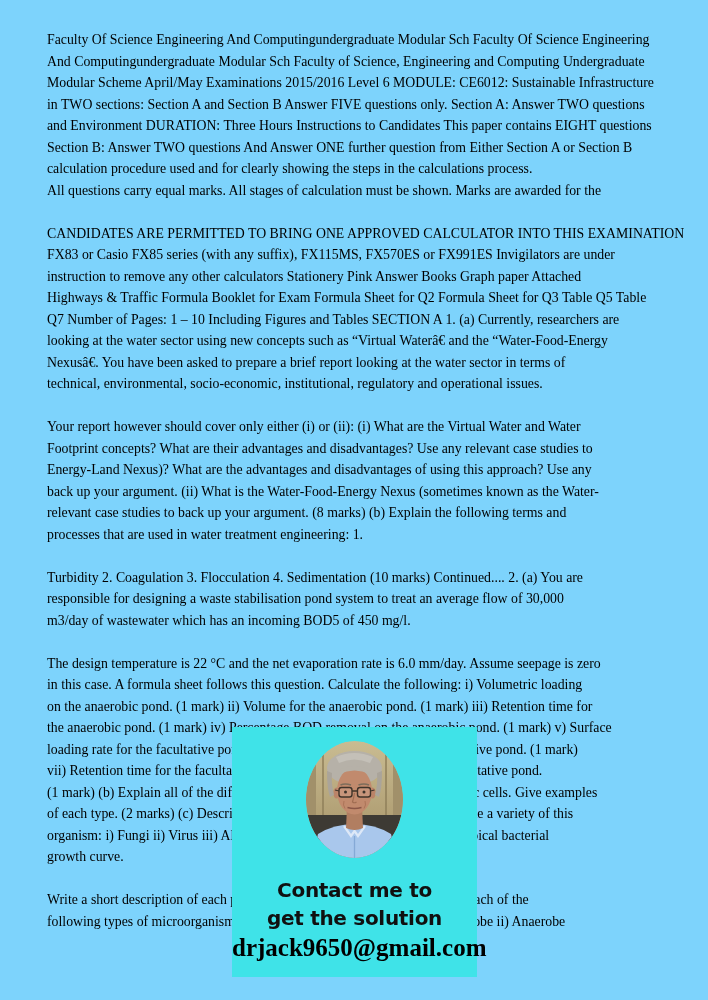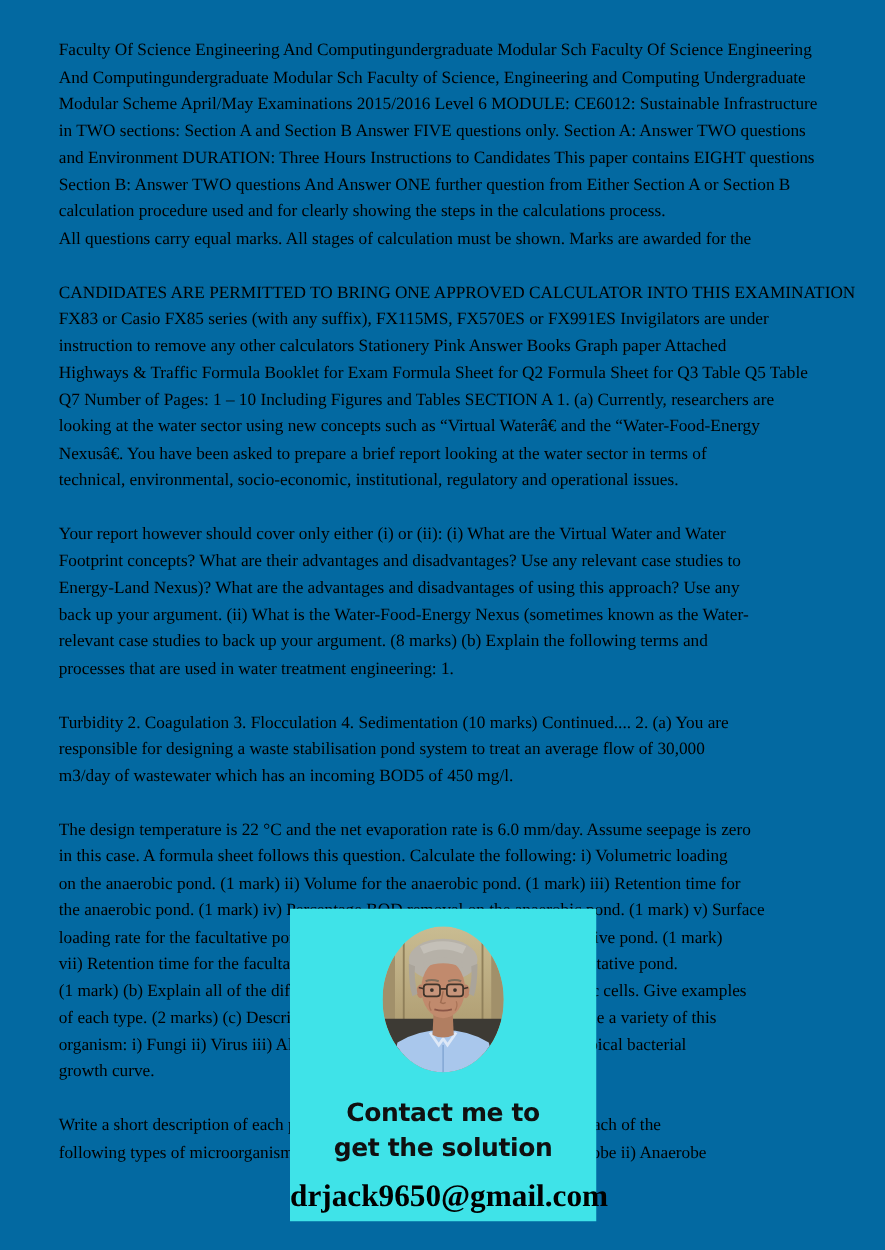--- a/index.html
+++ b/index.html
@@ -4,21 +4,21 @@
 <style>
   html, body {
     margin: 0;
     padding: 0;
     background: #ffffff;
   }
   .page {
     position: relative;
     width: 708px;
     height: 1000px;
-    background: #0369a1;
+    background: #7dd3fc;
     overflow: hidden;
     font-family: "Liberation Serif", serif;
   }
   .doc {
     position: absolute;
     left: 47px;
     top: 29px;
     width: 661px;
     color: #000000;
     font-size: 13.8px;
@@ -48,21 +48,21 @@
   .heading {
     margin-top: 18px;
     font-family: "DejaVu Sans", sans-serif;
     font-weight: 700;
     font-size: 20px;
     line-height: 28px;
     letter-spacing: -0.3px;
     color: #101010;
   }
   .email {
-    margin-top: 11px;
+    margin-top: 1px;
     font-family: "Liberation Serif", serif;
     font-weight: 700;
     font-size: 25px;
     line-height: 30px;
     color: #000000;
   }
 </style>
 </head>
 <body>
 

